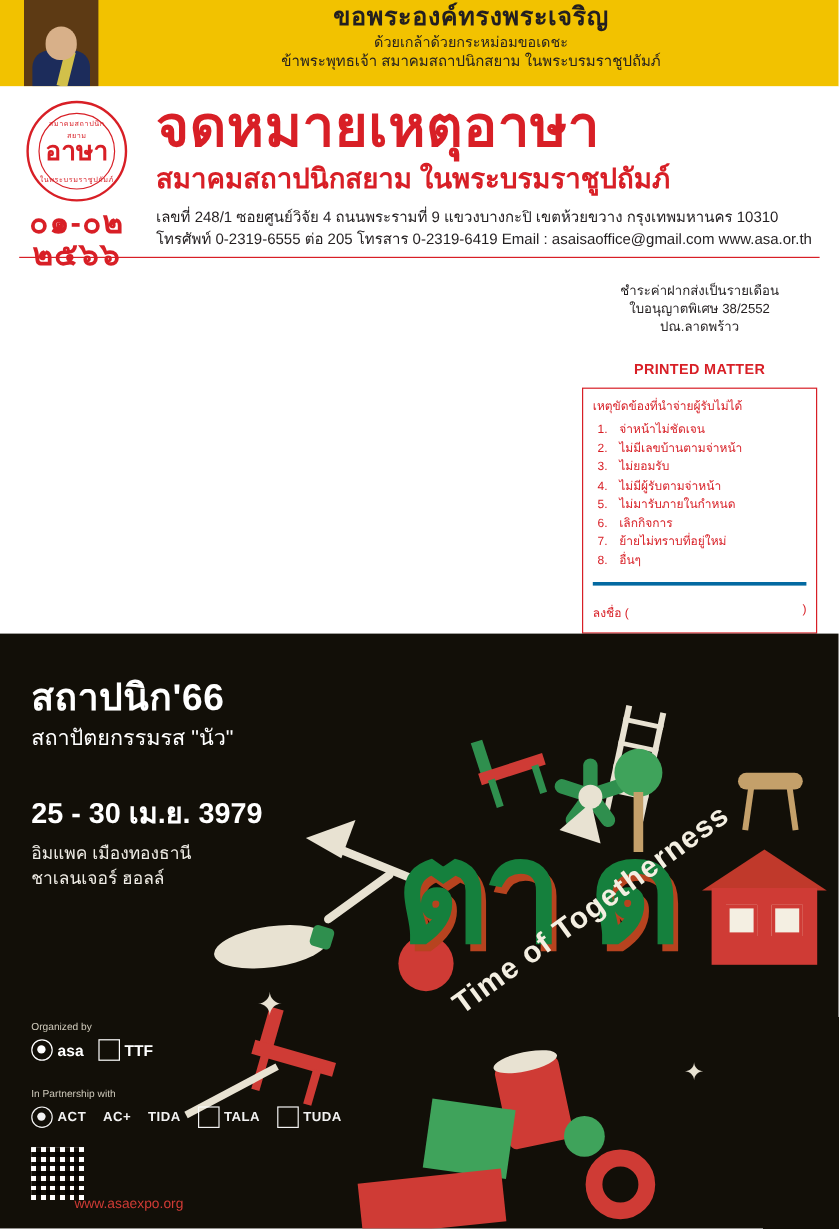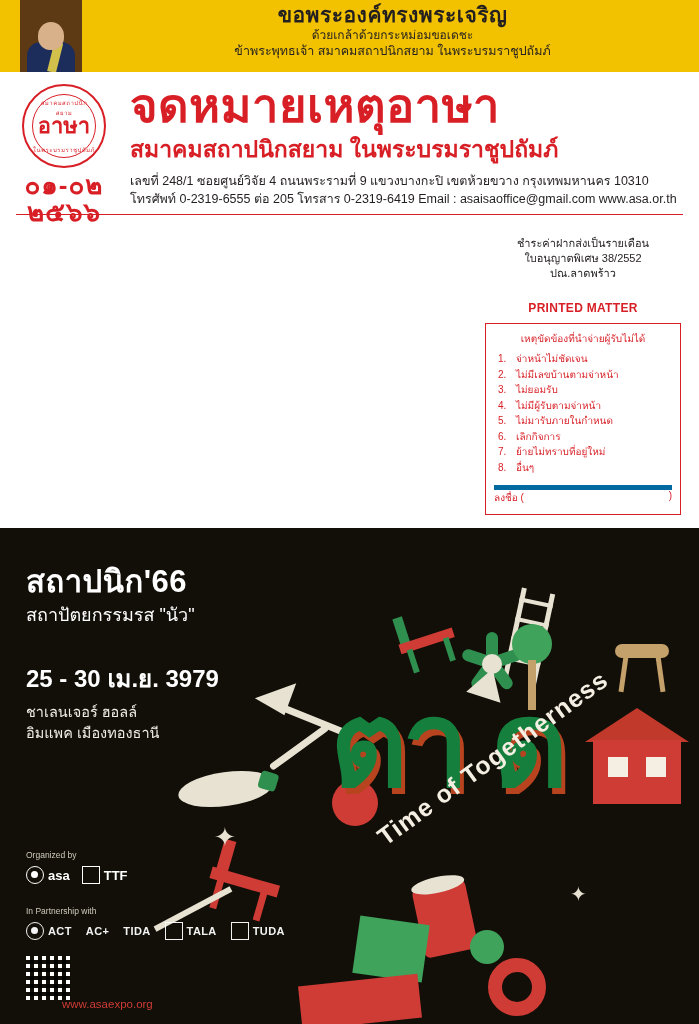--- a/index.html
+++ b/index.html
@@ -197,43 +197,43 @@
   }
   .reason-box {
     margin-top: 8px;
     border: 1px solid #d81f26;
     padding: 7px 8px 9px 8px;
     text-align: left;
   }
   .reason-title {
     color: #d81f26;
     font-size: 10px;
-    text-align: center;
+    text-align: left;
     margin-bottom: 5px;
   }
   .reason-list {
     margin: 0;
     padding: 0;
     list-style: none;
     color: #d81f26;
     font-size: 10px;
     line-height: 15.5px;
   }
   .reason-list li {
     padding-left: 22px;
     position: relative;
   }
   .reason-list li .n {
     position: absolute;
     left: 4px;
   }
   .sign-line {
     margin-top: 10px;
-    border-top: 5px solid #0369a1;
-    padding-top: 0;
+    border-top: 3px solid #0369a1;
+    padding-top: 15px;
     color: #d81f26;
     font-size: 10px;
     display: flex;
     justify-content: space-between;
   }
   .signature {
     margin-top: 12px;
     text-align: center;
   }
   .signature .scribble {
@@ -772,22 +772,22 @@
 
     <div class="big-letters">ตา
 ด</div>
     <div class="togetherness">Time of Togetherness</div>
 
     <div class="poster-text">
       <div class="poster-title">สถาปนิก'66</div>
       <div class="poster-subtitle">สถาปัตยกรรมรส "นัว"</div>
       <div class="poster-date">25 - 30 เม.ย. 3979</div>
       <div class="poster-venue">
+        <div>อิมแพค เมืองทองธานี</div>
         <div>ชาเลนเจอร์ ฮอลล์</div>
-        <div>อิมแพค เมืองทองธานี</div>
       </div>
     </div>
 
     <div class="organized">
       <div class="org-label">Organized by</div>
       <div class="logo-row">
         <span class="logo-chip">
           <span class="logo-mark"></span>
           <span>asa</span>
         </span>

